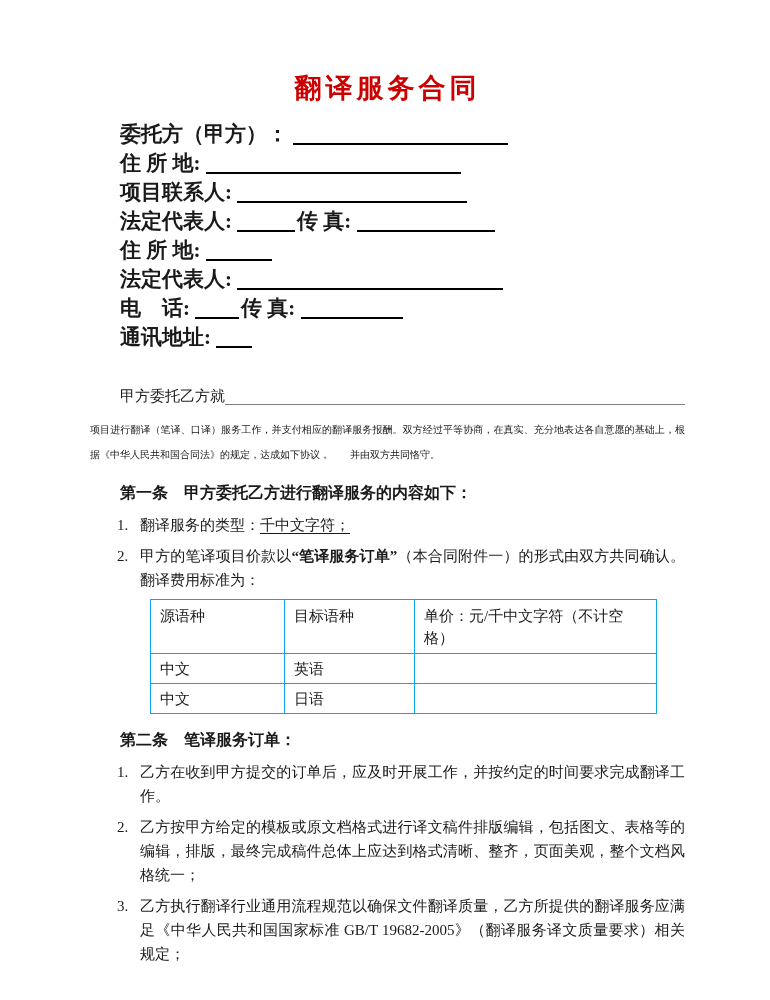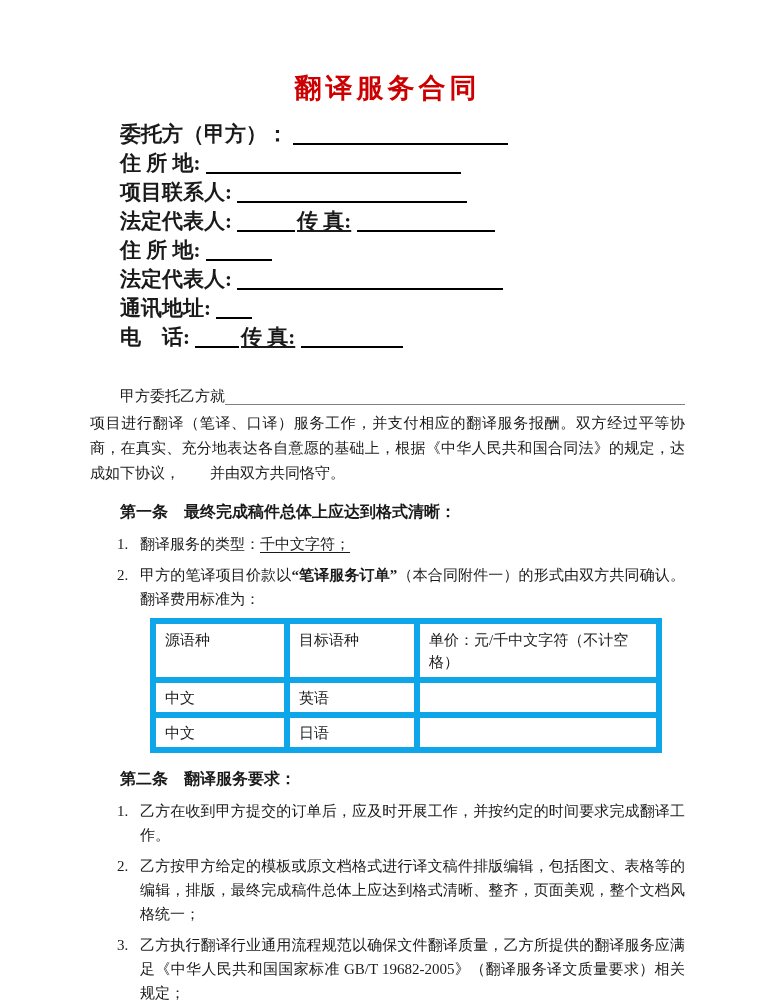--- a/index.html
+++ b/index.html
@@ -26,21 +26,21 @@
   .fields { margin-left:30px; }
   .field-row { line-height:29px; height:29px; font-size:21px; font-weight:bold; white-space:nowrap; }
   .blank {
     display:inline-block;
     border-bottom:2px solid #000;
     height:14px;
     vertical-align:-4px;
     margin-left:5px;
   }
   .blank.second { margin-left:6px; }
-  .lbl2 { margin-left:2px;text-decoration:underline; }
+  .lbl2 { margin-left:2px; }
   .w-entrust-a { width:215px; }
   .w-addr-a    { width:255px; }
   .w-contact   { width:230px; }
   .w-tel-a     { width:58px; }
   .w-fax-a     { width:138px; }
   .w-entrust-b { width:88px; }
   .w-addr-b    { width:66px; }
   .w-legal     { width:266px; }
   .w-mail      { width:36px; }
   .w-tel-b     { width:44px; }
@@ -52,24 +52,24 @@
     margin:32px 0 0 30px;
     font-size:15px;
     line-height:25px;
   }
   .intro-fill {
     flex:1;
     border-bottom:1px solid #808080;
     margin-bottom:4px;
   }
   .intro-body {
-    font-size:15px;
+    font-size:10px;
     line-height:25px;
     text-align:justify;
-    margin-top:2px;
+    margin-top:8px;
   }
 
   
   .article-heading {
     margin:13px 0 7px 30px;
     font-size:16px;
     font-weight:bold;
     line-height:26px;
   }
   .article-heading .art-no { margin-right:16px; }
@@ -93,21 +93,21 @@
   .bold { font-weight:bold; }
 
   
   .price-table {
     border-collapse:collapse;
     margin:4px 0 10px 60px;
     table-layout:fixed;
     font-size:15px;
   }
   .price-table td {
-    border:6px solid #0ea5e9;
+    border:1px solid #0ea5e9;
     padding:5px 9px 4px 9px;
     vertical-align:top;
     line-height:22px;
     text-align:left;
   }
   .col-src { width:134px; }
   .col-tgt { width:130px; }
   .col-price { width:242px; }
   .price-table .data-row td { height:28px; line-height:20px; }
 </style>
@@ -131,35 +131,35 @@
     <div class="field-row">
       <span>法定代表人:</span><span class="blank w-tel-a"></span><span class="lbl2">传 真:</span><span class="blank second w-fax-a"></span>
     </div>
     <div class="field-row">
       <span>住 所 地:</span><span class="blank w-addr-b"></span>
     </div>
     <div class="field-row">
       <span>法定代表人:</span><span class="blank w-legal"></span>
     </div>
     <div class="field-row">
+      <span>电　话:</span><span class="blank w-tel-b"></span><span class="lbl2">传 真:</span><span class="blank second w-fax-b"></span>
+    </div>
+    <div class="field-row">
       <span>通讯地址:</span><span class="blank w-mail"></span>
-    </div>
-    <div class="field-row">
-      <span>电　话:</span><span class="blank w-tel-b"></span><span class="lbl2">传 真:</span><span class="blank second w-fax-b"></span>
     </div>
   </div>
 
   <div class="intro-lead">
     <span>甲方委托乙方就</span>
     <span class="intro-fill"></span>
   </div>
   <div class="intro-body">项目进行翻译（笔译、口译）服务工作，并支付相应的翻译服务报酬。双方经过平等协商，在真实、充分地表达各自意愿的基础上，根据《中华人民共和国合同法》的规定，达成如下协议，　　并由双方共同恪守。</div>
 
   <div class="article-heading">
-    <span class="art-no">第一条</span><span>最终完成稿件总体上应达到格式清晰：</span>
+    <span class="art-no">第一条</span><span>甲方委托乙方进行翻译服务的内容如下：</span>
   </div>
 
   <div class="oli">
     <span class="num">1.</span>
     <span>翻译服务的类型：</span><span class="u-val">千中文字符；</span>
   </div>
 
   <div class="oli">
     <span class="num">2.</span>
     <span>甲方的笔译项目价款以</span><span class="bold">“笔译服务订单”</span><span>（本合同附件一）的形式由双方共同确认。翻译费用标准为：</span>
@@ -179,21 +179,21 @@
       </tr>
       <tr class="data-row">
         <td>中文</td>
         <td>日语</td>
         <td></td>
       </tr>
     </tbody>
   </table>
 
   <div class="article-heading">
-    <span class="art-no">第二条</span><span>翻译服务要求：</span>
+    <span class="art-no">第二条</span><span>笔译服务订单：</span>
   </div>
 
   <div class="oli">
     <span class="num">1.</span>
     <span>乙方在收到甲方提交的订单后，应及时开展工作，并按约定的时间要求完成翻译工作。</span>
   </div>
   <div class="oli">
     <span class="num">2.</span>
     <span>乙方按甲方给定的模板或原文档格式进行译文稿件排版编辑，包括图文、表格等的编辑，排版，最终完成稿件总体上应达到格式清晰、整齐，页面美观，整个文档风格统一；</span>
   </div>

